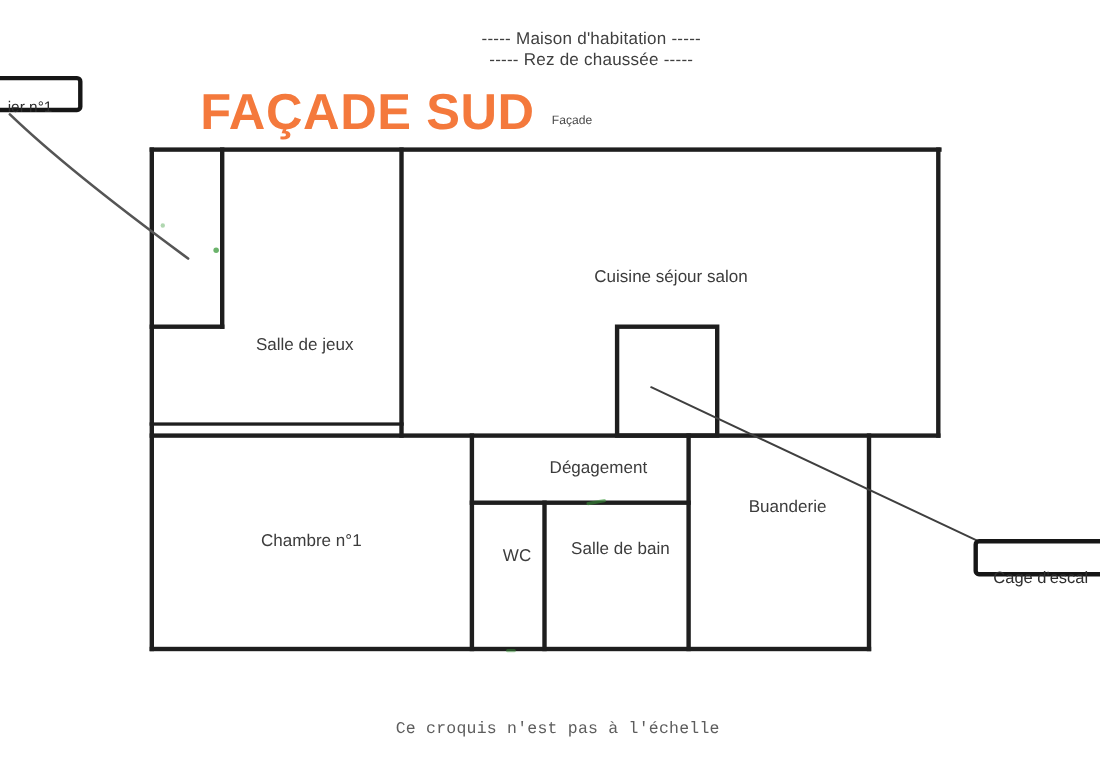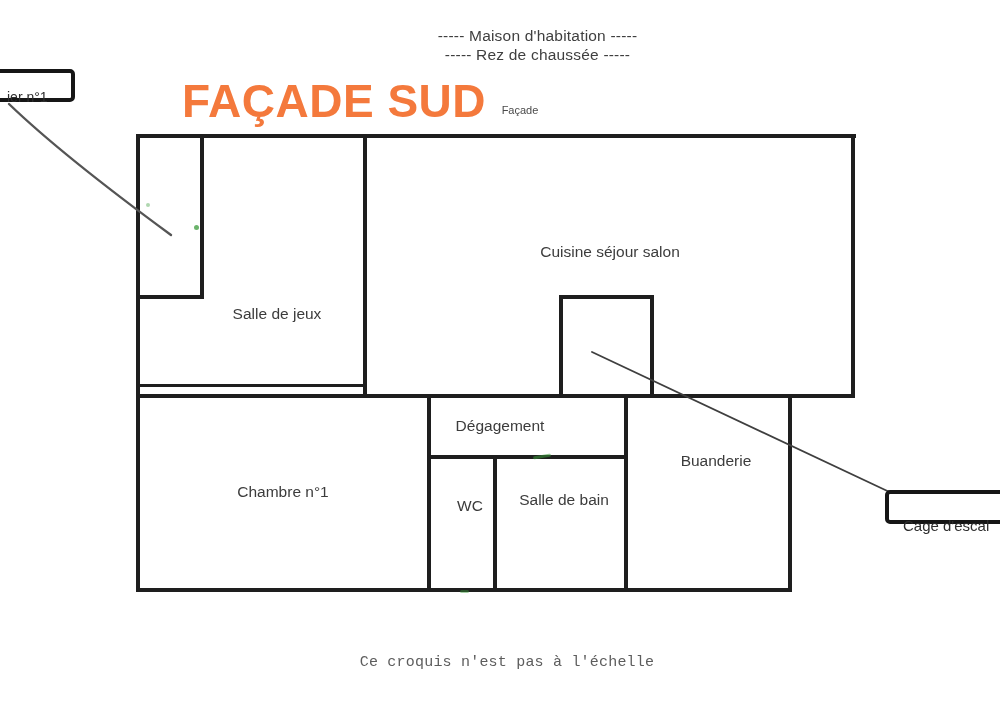--- a/index.html
+++ b/index.html
@@ -76,21 +76,21 @@
   <div class="stairwell"></div>
 
   <div class="wall" style="left:427px;top:394px;width:4px;height:198px;"></div>
   <div class="wall" style="left:427px;top:455px;width:201px;height:4px;"></div>
   <div class="wall" style="left:624px;top:394px;width:4px;height:198px;"></div>
   <div class="wall" style="left:493px;top:455px;width:4px;height:137px;"></div>
 
   <span class="room-label" style="left:610px;top:226px;margin-top:26px;">Cuisine séjour salon</span>
   <span class="room-label" style="left:277px;top:314px;">Salle de jeux</span>
   <span class="room-label" style="left:283px;top:492px;">Chambre n°1</span>
-  <span class="room-label" style="left:500px;top:426px;">Dégagement</span>
+  <span class="room-label" style="left:544px;top:426px;">Dégagement</span>
   <span class="room-label" style="left:470px;top:506px;">WC</span>
   <span class="room-label" style="left:564px;top:500px;">Salle de bain</span>
   <span class="room-label" style="left:716px;top:461px;">Buanderie</span>
 
   <svg class="leaders" width="1000" height="709" viewBox="0 0 1000 709">
     <path d="M9,104 Q62,155 171,235" fill="none" stroke="#555555" stroke-width="2.4" stroke-linecap="round"></path>
     <path d="M592,352 L898,496" fill="none" stroke="#3f3f3f" stroke-width="1.8" stroke-linecap="round"></path>
   </svg>
 
   <div class="callout" style="left:-44px;top:69px;width:119px;height:33px;">

